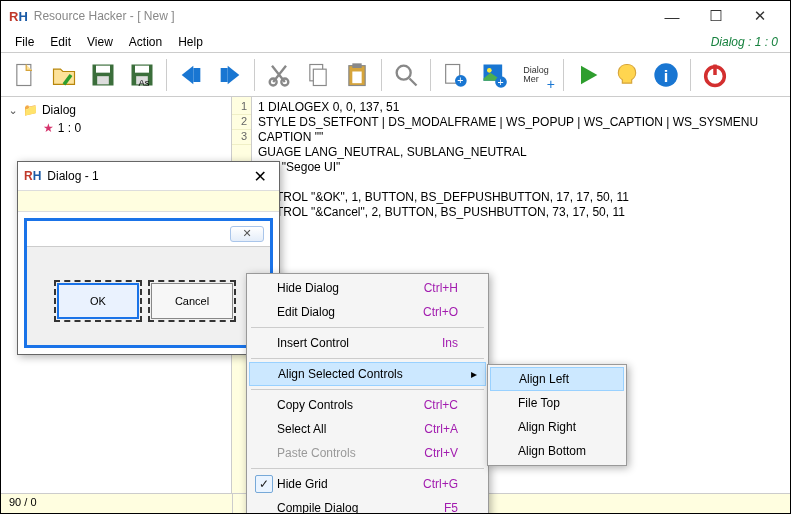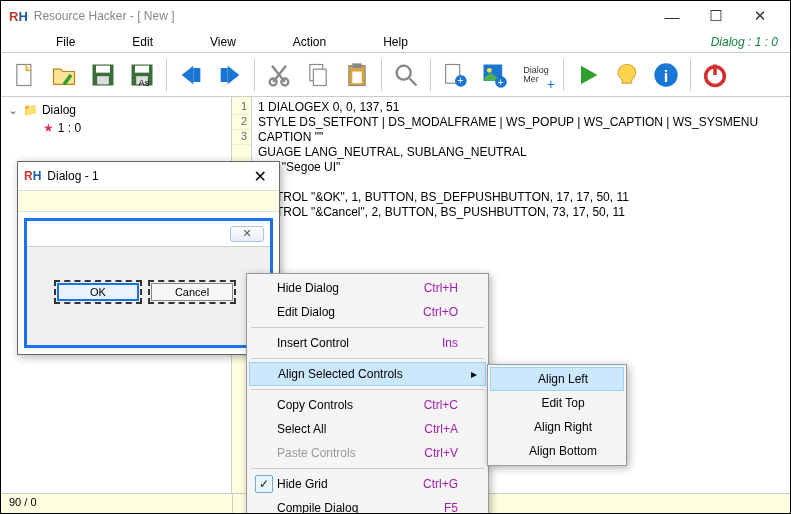--- a/index.html
+++ b/index.html
@@ -8,21 +8,21 @@
 
 .titlebar { height: 30px; display: flex; align-items: center; padding: 0 8px; font-size: 12px; color: #888; }
 .titlebar .logo { display: inline-flex; align-items: center; margin-right: 6px; font-weight: bold; font-size: 13px; }
 .titlebar .logo .r { color: #c0392b; }
 .titlebar .logo .h { color: #1a5aa6; }
 .win-controls { margin-left: auto; display: flex; font-size: 15px; }
 .win-controls div { width: 44px; height: 28px; display: flex; align-items: center; justify-content: center; color: #333; }
 
 
 .menubar { display: flex; align-items: center; height: 22px; padding: 0 6px; font-size: 12px; border-bottom: 1px solid #ccc;}
-.menubar .menuitem { padding: 2px 8px; margin-left: 41px; }
+.menubar .menuitem { padding: 2px 8px; }
 .menubar .right-status { margin-left: auto; color: #15803d; padding-right: 6px; font-style: italic; }
 
 
 .toolbar { display: flex; align-items: center; gap: 3px; height: 44px; padding: 4px 6px; border-bottom: 1px solid #ccc; }
 .tbtn { width: 36px; height: 36px; display: flex; align-items: center; justify-content: center; border-radius: 2px; }
 .tbtn svg { width: 28px; height: 28px; }
 .tsep { width: 1px; height: 32px; background: #ccc; margin: 0 3px; }
 
 
 .main { display: flex; height: calc(100% - 30px - 22px - 44px - 20px); }
@@ -42,37 +42,37 @@
 .dlg-window { position: absolute; left: 16px; top: 160px; width: 263px; background: #fff; border: 1px solid #666; box-shadow: 2px 2px 8px rgba(0,0,0,0.3); }
 .dlg-title { height: 28px; display: flex; align-items: center; padding: 14px 6px; font-size: 12px; }
 .dlg-title .logo { font-weight: bold; font-size: 12px; margin-right: 6px; }
 .dlg-title .logo .r { color: #c0392b; } .dlg-title .logo .h { color: #1a5aa6; }
 .dlg-close { margin-left: auto; font-size: 16px; padding: 0 6px; }
 .dlg-yellow { height: 22px; background: #fffee0; border-top:1px solid #ddd; border-bottom:1px solid #ddd; }
 .dlg-inner { border: 3px solid #1a73e8; margin: 6px; position: relative; height: 130px; background:#f0f0f0; }
 .dlg-inner-title { height: 26px; background: #fff; display: flex; align-items: center; justify-content: flex-end; padding-right: 6px; border-bottom: 1px solid #ccc;}
 .dlg-inner-title .x { border: 1px solid #a9c5ea; border-radius: 3px; width: 34px; height: 16px; display: flex; align-items: center; justify-content: center; font-size: 11px; color:#555; background:linear-gradient(#fff,#e4edf9);}
 .dlg-body { position: relative; height: calc(100% - 26px); }
-.dlg-btn { position: absolute; width: 82px; height: 18px; border: 1px solid #888; background: #f7f7f7; font-size: 11px; display: flex; align-items: center; justify-content: center;}
+.dlg-btn { position: absolute; width: 82px; height: 36px; border: 1px solid #888; background: #f7f7f7; font-size: 11px; display: flex; align-items: center; justify-content: center;}
 .dlg-btn.selected { outline: 2px dashed #333; outline-offset: 1px; border: 2px solid #1a73e8; background:#eaf2fe;}
 .dlg-btn.sel2 { outline: 2px dashed #333; outline-offset: 1px; text-align: right; }
 .ok-btn { left: 30px; top: 36px; }
 .cancel-btn { left: 124px; top: 36px; }
 
 
 .ctxmenu { position: absolute; left: 245px; top: 272px; width: 243px; background: #f5f5f5; border: 1px solid #999; box-shadow: 2px 2px 8px rgba(0,0,0,0.3); font-size: 12px; padding: 2px;}
 .ctxrow { display: flex; align-items: center; height: 24px; padding: 0 28px 0 28px; position: relative; }
 .ctxrow.sep { height: 1px; border-top: 1px solid #ccc; margin: 3px 2px; padding:0;}
 .ctxrow .shortcut { margin-left: auto; color: #a21caf; }
 .ctxrow.highlight { background: #cce8ff; border: 1px solid #99d1ff; height: 24px; }
 .ctxrow.disabled { color:#999; }
 .ctxrow .arrow { position: absolute; right: 8px; }
 .ctxrow .check { position: absolute; left: 6px; color:#222; border:1px solid #77a9d8; width:18px; height:18px; display:flex; align-items:center; justify-content:center; background:#eaf4ff; border-radius:2px;}
 .submenu { position: absolute; left: 486px; top: 363px; width: 140px; background: #f5f5f5; border: 1px solid #999; box-shadow: 2px 2px 8px rgba(0,0,0,0.3); font-size: 12px; padding: 2px;}
-.submenu .ctxrow { padding: 0 16px 0 28px; justify-content: center;}
+.submenu .ctxrow { padding: 0 16px 0 28px;}
 </style>
 </head>
 <body>
 
 <div class="titlebar">
   <span class="logo">
       <span class="r">R</span>
       <span class="h">H</span>
     </span>
   <span>Resource Hacker - [ New ]</span>
@@ -300,21 +300,21 @@
       <span>Compile Dialog</span>
       <span class="shortcut">F5</span>
     </div>
 </div>
 
 <div class="submenu">
   <div class="ctxrow highlight">
       <span>Align Left</span>
     </div>
   <div class="ctxrow">
-      <span>Edit Top</span>
+      <span>File Top</span>
     </div>
   <div class="ctxrow">
       <span>Align Right</span>
     </div>
   <div class="ctxrow">
       <span>Align Bottom</span>
     </div>
 </div>
 
 </body></html>

